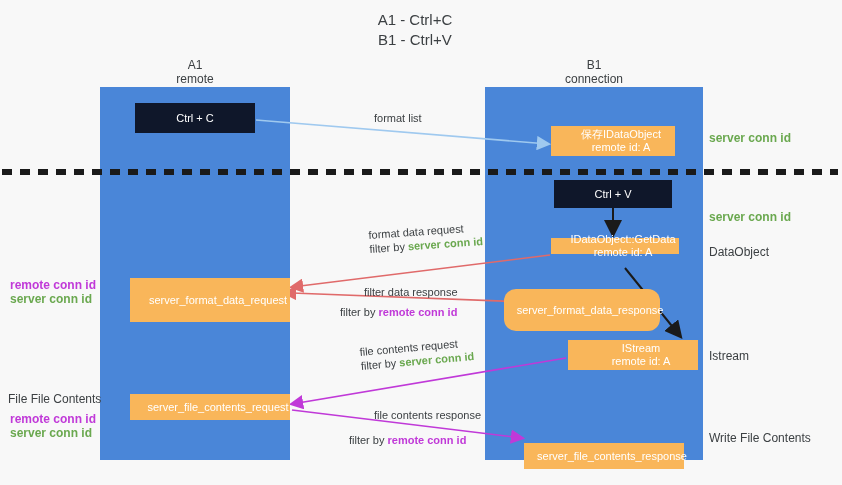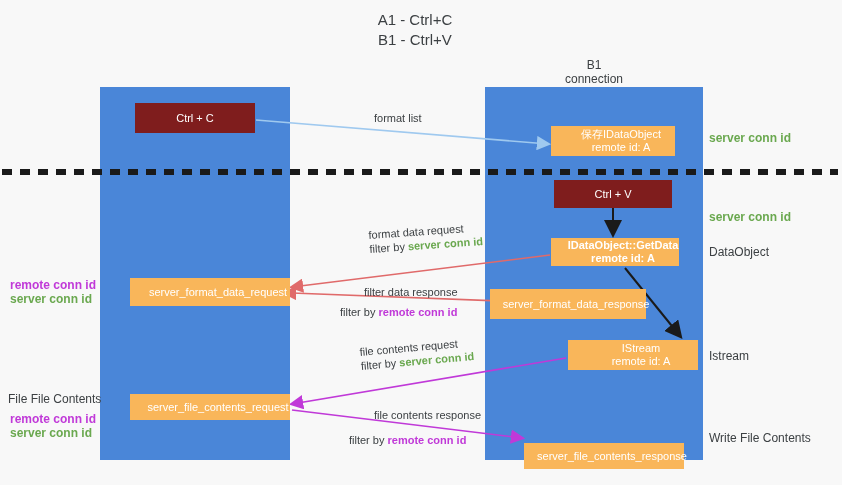--- a/index.html
+++ b/index.html
@@ -21,21 +21,21 @@
     position:absolute;text-align:center;font-size:12px;line-height:14px;color:#3c4043;
   }
 
   .lane{position:absolute;background:#4a86d8;}
 
   .node{
     position:absolute;box-sizing:border-box;
     display:flex;flex-direction:column;align-items:center;justify-content:center;
     color:#ffffff;font-size:11px;line-height:13px;text-align:center;
   }
-  .node.green{background:#7f1d1d;}
+  .node.green{background:#0f172a;}
   .node.orange{background:#f9b65a;padding-left:16px;}
 
   .side-label{position:absolute;font-size:12px;line-height:15px;}
   .green-txt{color:#6aa84f;font-weight:bold;}
   .purple-txt{color:#c039d8;font-weight:bold;text-align:center;}
   .dark-txt{color:#3c4043;}
 
   .edge-label{
     position:absolute;font-size:11px;line-height:14px;color:#3c4043;
     white-space:nowrap;
@@ -47,20 +47,24 @@
 </head>
 <body>
 
 <div id="stage">
 
   <div class="title">
     <div>A1 - Ctrl+C</div>
     <div>B1 - Ctrl+V</div>
   </div>
 
+  <div class="col-head" style="left:100px;top:58px;width:190px;">
+    <div>A1</div>
+    <div>remote</div>
+  </div>
   <div class="col-head" style="left:485px;top:58px;width:218px;">
     <div>B1</div>
     <div>connection</div>
   </div>
 
   <div class="lane" style="left:100px;top:87px;width:190px;height:373px;"></div>
   <div class="lane" style="left:485px;top:87px;width:218px;height:373px;"></div>
 
   <svg class="overlay" viewBox="0 0 842 485">
     <defs>
@@ -93,43 +97,43 @@
 
     <line x1="566" y1="358" x2="292" y2="404" stroke="#c039d8" stroke-width="1.6" marker-end="url(#ahMagenta)"></line>
 
     <line x1="292" y1="410" x2="522" y2="438" stroke="#c039d8" stroke-width="1.6" marker-end="url(#ahMagenta)"></line>
   </svg>
 
   <div class="node green" style="left:135px;top:103px;width:120px;height:30px;">
     <span>Ctrl + C</span>
   </div>
 
-  <div class="node orange" style="left:130px;top:278px;width:160px;height:28px;">
+  <div class="node orange" style="left:130px;top:278px;width:160px;height:44px;">
     <span>server_format_data_request</span>
   </div>
 
   <div class="node orange" style="left:130px;top:394px;width:160px;height:26px;">
     <span>server_file_contents_request</span>
   </div>
 
   <div class="node orange" style="left:551px;top:126px;width:124px;height:30px;">
     <span>保存IDataObject</span>
     <span>remote id: A</span>
   </div>
 
   <div class="node green" style="left:554px;top:180px;width:118px;height:28px;">
     <span>Ctrl + V</span>
   </div>
 
-  <div class="node orange" style="left:551px;top:238px;width:128px;height:28px;font-weight:bold;">
+  <div class="node orange" style="left:551px;top:238px;width:128px;height:16px;">
     <span>IDataObject::GetData</span>
     <span>remote id: A</span>
   </div>
 
-  <div class="node orange" style="left:490px;top:289px;width:156px;height:30px;">
+  <div class="node orange" style="left:504px;top:289px;width:156px;height:42px;border-radius:12px;">
     <span>server_format_data_response</span>
   </div>
 
   <div class="node orange" style="left:568px;top:340px;width:130px;height:30px;">
     <span>IStream</span>
     <span>remote id: A</span>
   </div>
 
   <div class="node orange" style="left:524px;top:443px;width:160px;height:26px;">
     <span>server_file_contents_response</span>

